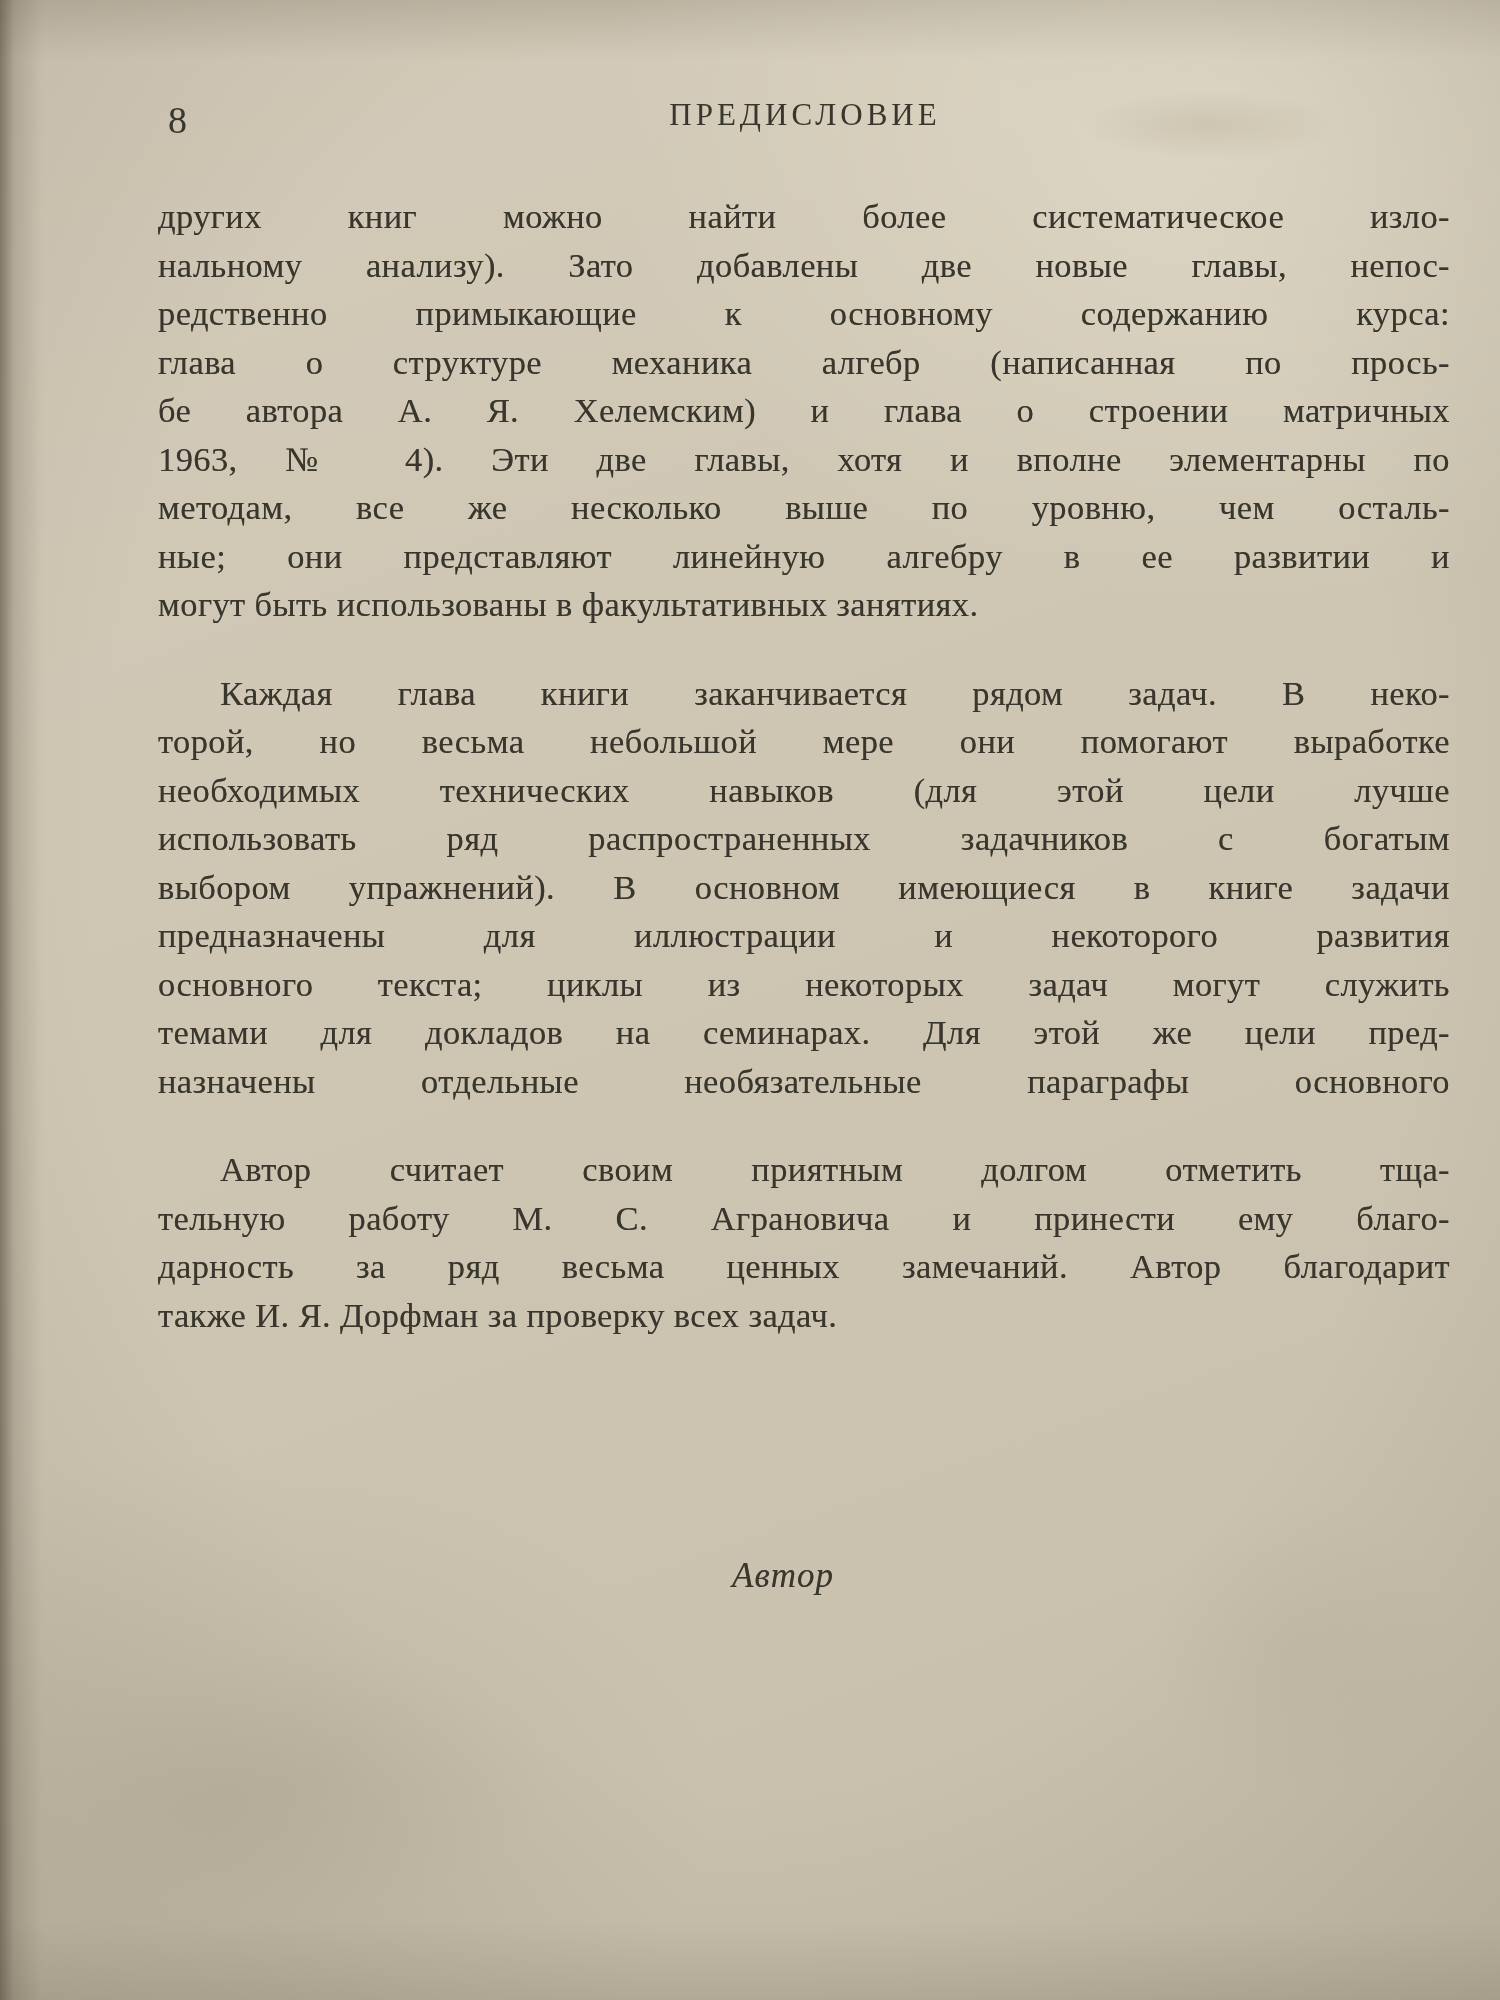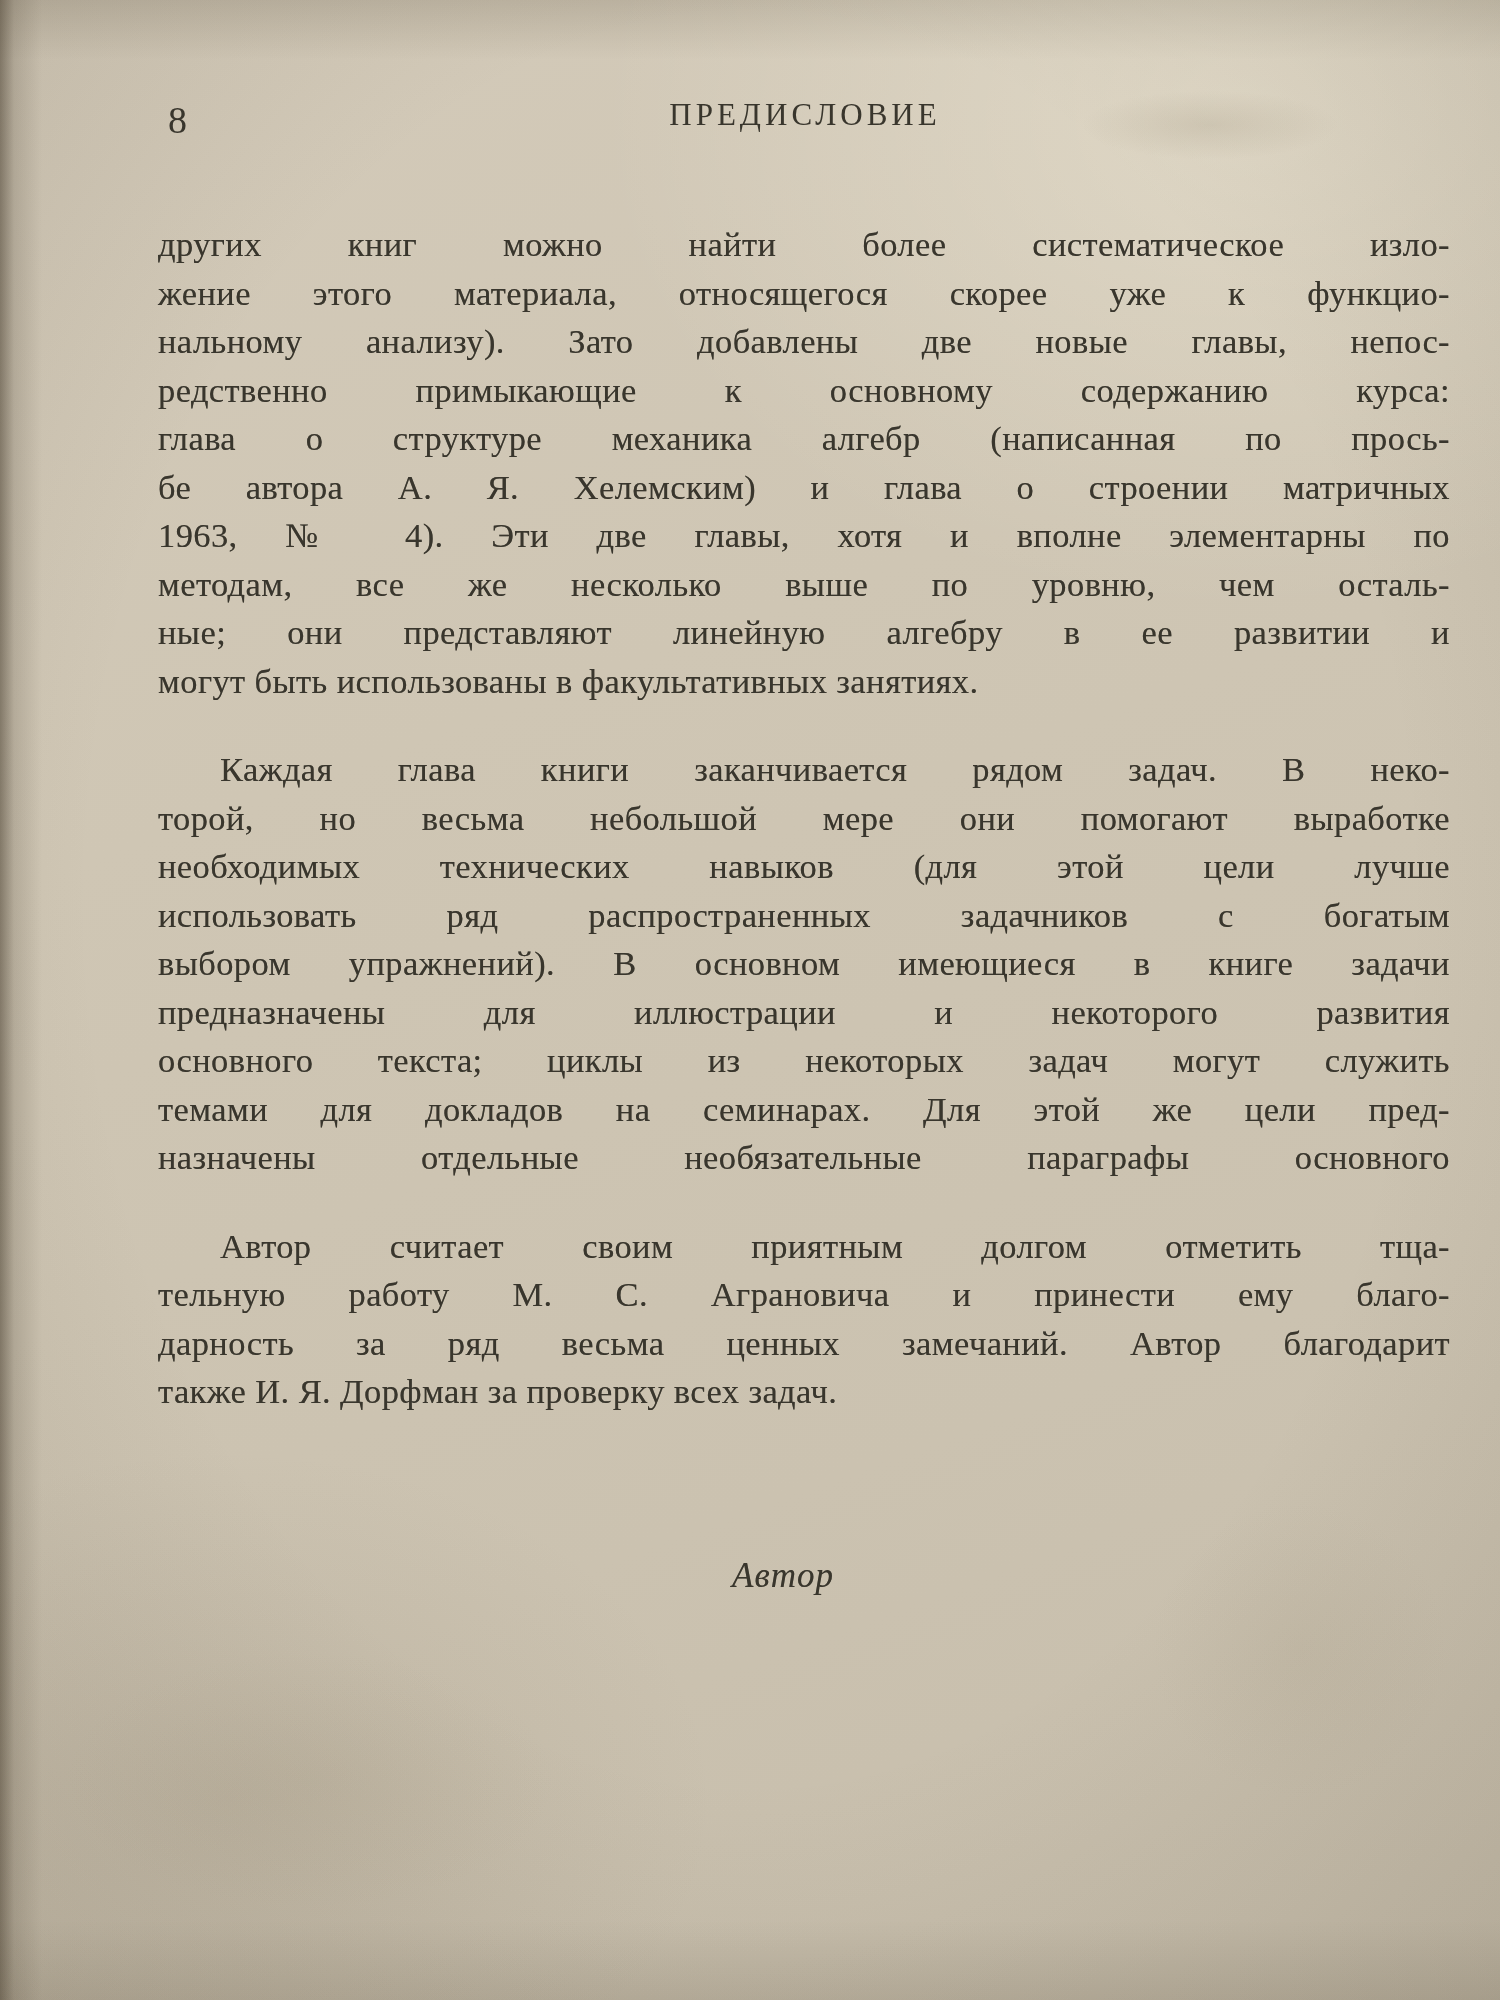--- a/index.html
+++ b/index.html
@@ -52,21 +52,21 @@
     left: 160px;
     top: 97px;
     width: 1290px;
     text-align: center;
     font-size: 31px;
     letter-spacing: 4px;
   }
   .body-text {
     position: absolute;
     left: 158px;
-    top: 220px;
+    top: 192px;
     width: 1292px;
     font-size: 34.5px;
   }
   .para { margin: 0; }
   .line {
     height: 48.5px;
     line-height: 48.5px;
     text-align: justify;
     text-align-last: justify;
     white-space: normal;
@@ -101,21 +101,20 @@
   <div class="blotch1"></div>
   <div class="blotch2"></div>
   <div class="blotch3"></div>
 
   <div class="page-number">8</div>
   <div class="chapter-title">ПРЕДИСЛОВИЕ</div>
 
   <div class="body-text">
     <div class="para">
       <div class="line">других  книг  можно  найти  более  систематическое  изло-</div>
-      <div class="line">жение этого материала, относящегося скорее уже к функцио-</div>
       <div class="line">нальному анализу). Зато добавлены две новые главы, непос-</div>
       <div class="line">редственно  примыкающие  к  основному  содержанию  курса:</div>
       <div class="line">глава о структуре  механика  алгебр (написанная по прось-</div>
       <div class="line">бе автора А. Я. Хелемским) и глава о строении матричных</div>
       <div class="line">1963, № 4). Эти две главы, хотя и вполне элементарны по</div>
       <div class="line">методам,  все  же  несколько  выше  по  уровню,  чем  осталь-</div>
       <div class="line">ные; они представляют линейную алгебру в ее развитии и</div>
       <div class="line last">могут быть использованы в факультативных занятиях.</div>
     </div>
     <div class="para">

